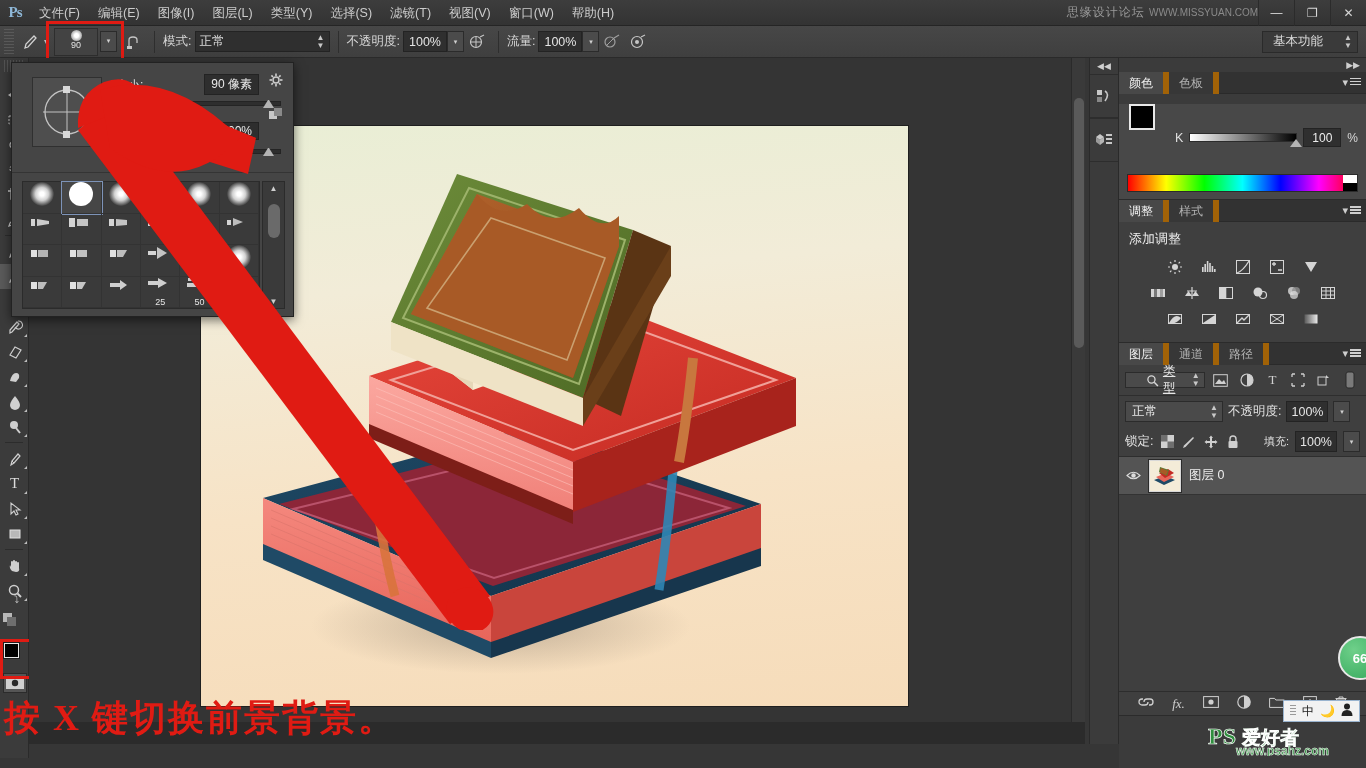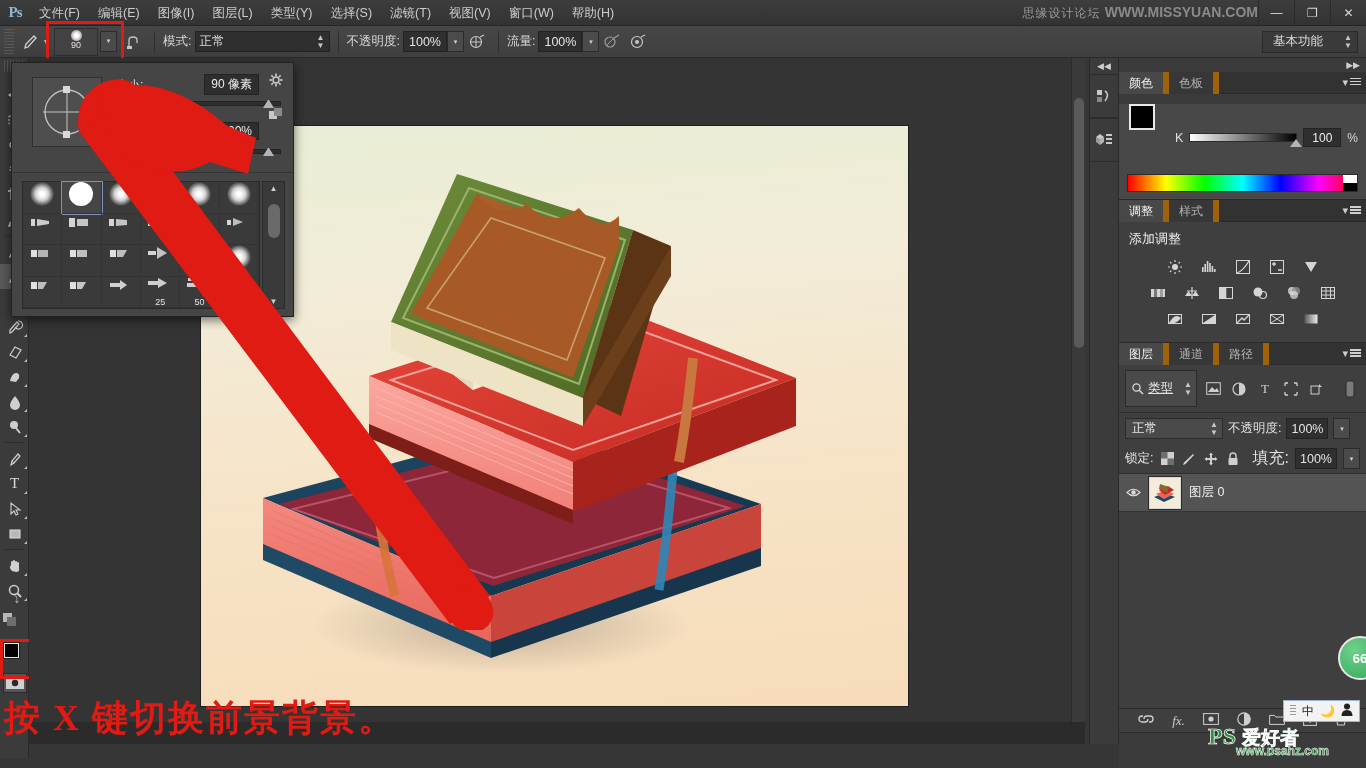--- a/index.html
+++ b/index.html
@@ -24,21 +24,21 @@
     font-family:"Liberation Serif",serif;
   }
   .menu-item{
     padding:0 9px; height:26px; line-height:26px; font-size:12.5px; color:#ccc;
     white-space:nowrap; cursor:default;
   }
   .win-watermark{
     position:absolute; right:108px; top:4px; font-size:12px; color:#9a9a9a;
     letter-spacing:1px; white-space:nowrap;
   }
-  .win-wm2{ font-size:14px; color:#8a8a8a; letter-spacing:0;font-weight:bold; }
+  .win-wm2{ font-size:10px; color:#8a8a8a; letter-spacing:0; }
   .wincontrols{ position:absolute; right:0; top:0; display:flex; height:26px; }
   .wc{ width:36px; height:26px; display:flex; align-items:center; justify-content:center;
        color:#d8d8d8; font-size:12px; border-left:1px solid #2b2b2b; }
 
   
   .optionsbar{
     position:absolute; left:0; top:26px; width:1366px; height:32px;
     background:linear-gradient(#474747,#3f3f3f);
     border-bottom:1px solid #2a2a2a;
     display:flex; align-items:center; padding-left:4px;
@@ -222,21 +222,21 @@
   
   .adjbody{ background:#3f3f3f; padding:6px 0 10px 0; }
   .adj-title{ font-size:13px; color:#ededed; padding:2px 0 6px 10px; }
   .adj-row{ display:flex; justify-content:center; gap:12px; padding:4px 0; }
   .adj-ic{ width:22px;height:18px; display:flex;align-items:center;justify-content:center;
     color:#d5d5d5; }
 
   
   .lay-filter{ display:flex; align-items:center; gap:6px; padding:5px 6px; background:#3f3f3f;
     border-bottom:1px solid #2e2e2e;}
-  .kind{ display:flex;align-items:center; gap:4px; height:37px; padding:0 16px 0 5px;
+  .kind{ display:flex;align-items:center; gap:4px; height:16px; padding:0 16px 0 20px;
     background:#4a4a4a; border:1px solid #2b2b2b; font-size:12.5px; color:#e6e6e6;
     position:relative; min-width:72px;text-decoration:underline;}
   .kind .spin{ position:absolute;right:4px; font-size:8px;line-height:8px;color:#c8c8c8;
     display:flex;flex-direction:column;}
   .fic{ width:20px;height:20px;display:flex;align-items:center;justify-content:center;color:#cfcfcf;}
   .lay-blend{ display:flex; align-items:center; gap:5px; padding:5px 6px; background:#3f3f3f;}
   .blend-sel{ position:relative; width:98px; height:21px; background:#4a4a4a;
     border:1px solid #2b2b2b; font-size:12.5px; color:#e6e6e6; display:flex;
     align-items:center; padding-left:6px; }
   .blend-sel .spin{ position:absolute;right:4px; font-size:8px;line-height:8px;color:#c8c8c8;
@@ -1093,21 +1093,21 @@
             <svg width="14" height="14" viewBox="0 0 14 14">
               <path d="M7 0.5 L9 3 H8 v3 h3 V5 l2.5 2 -2.5 2 V8 H8 v3 h1 l-2 2.5 -2-2.5 h1 V8 H3 v1 L0.5 7 3 5 v1 h3 V3 H5 Z" fill="#cfcfcf"></path>
             </svg>
           </span>
         <span class="lockic">
             <svg width="12" height="14" viewBox="0 0 12 14">
               <path d="M3 6 V4 a3 3 0 0 1 6 0 V6" fill="none" stroke="#cfcfcf" stroke-width="1.4"></path>
               <rect x="1.5" y="6" width="9" height="7" rx="1" fill="#cfcfcf"></rect>
             </svg>
           </span>
-        <span style="font-size:16px;color:#e2e2e2;margin-left:auto;">填充:</span>
+        <span style="font-size:11px;color:#e2e2e2;margin-left:auto;">填充:</span>
         <span class="ob-num" style="width:42px;">100%</span>
         <span class="ob-drop">▾</span>
       </div>
 
       <div class="layer-row">
         <span class="eye">
           <svg width="15" height="11" viewBox="0 0 15 11">
               <path d="M1 5.5 Q7.5 -1 14 5.5 Q7.5 12 1 5.5 Z" fill="none" stroke="#dcdcdc" stroke-width="1.1"></path>
               <circle cx="7.5" cy="5.5" r="2.2" fill="#dcdcdc"></circle>
             </svg>

